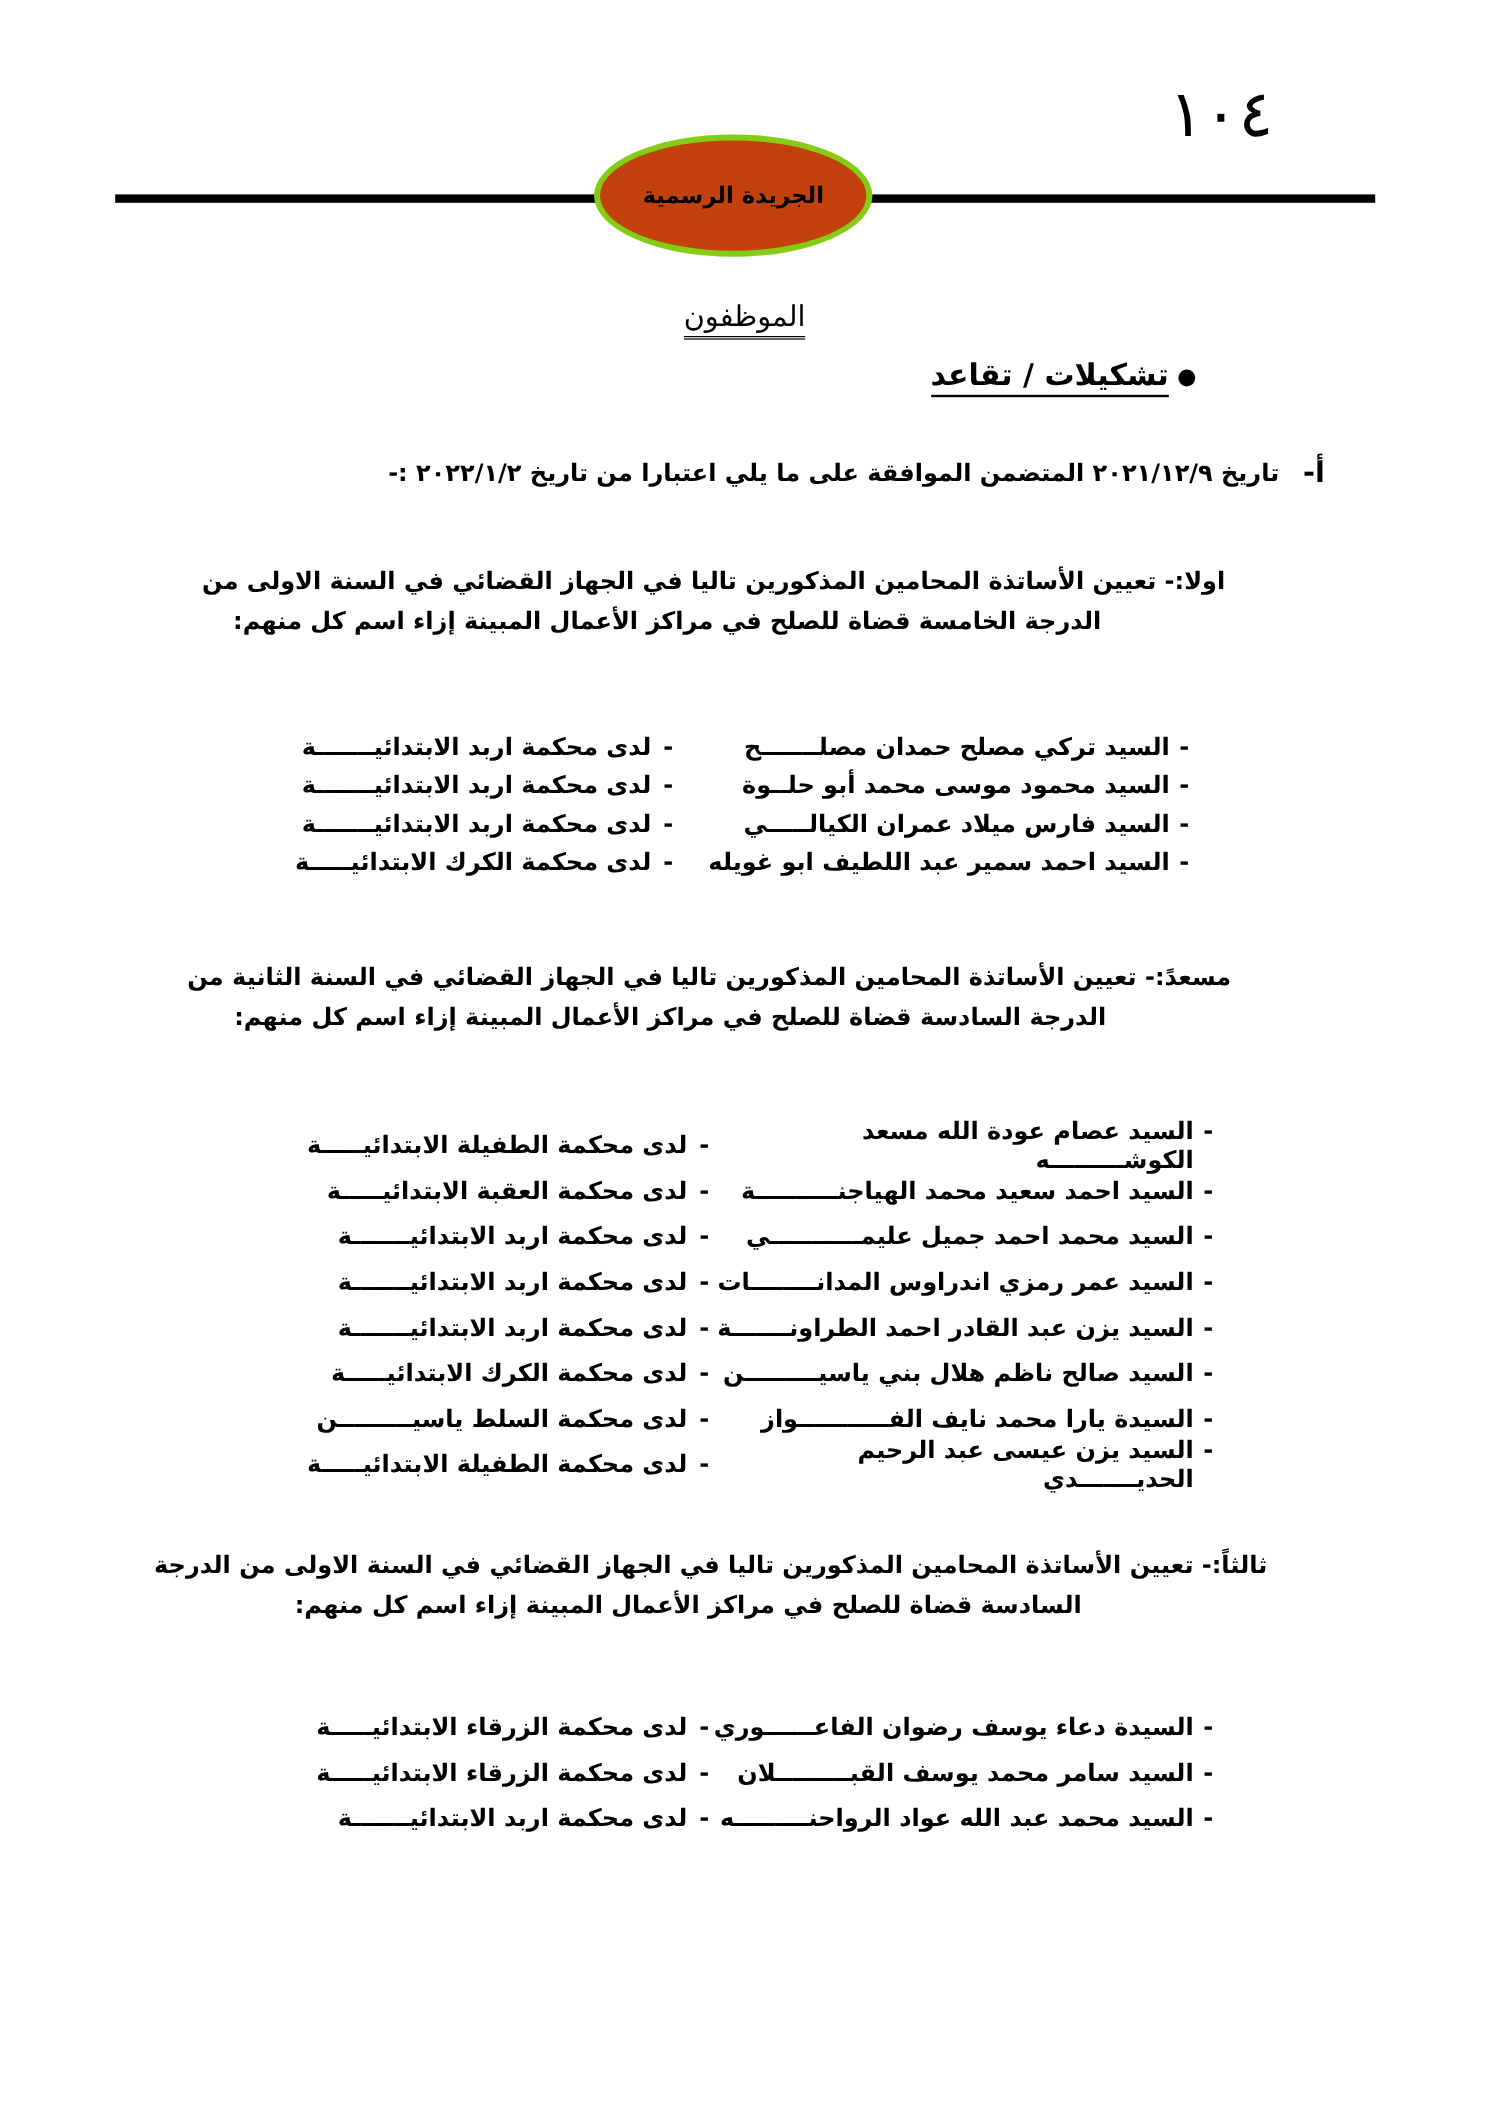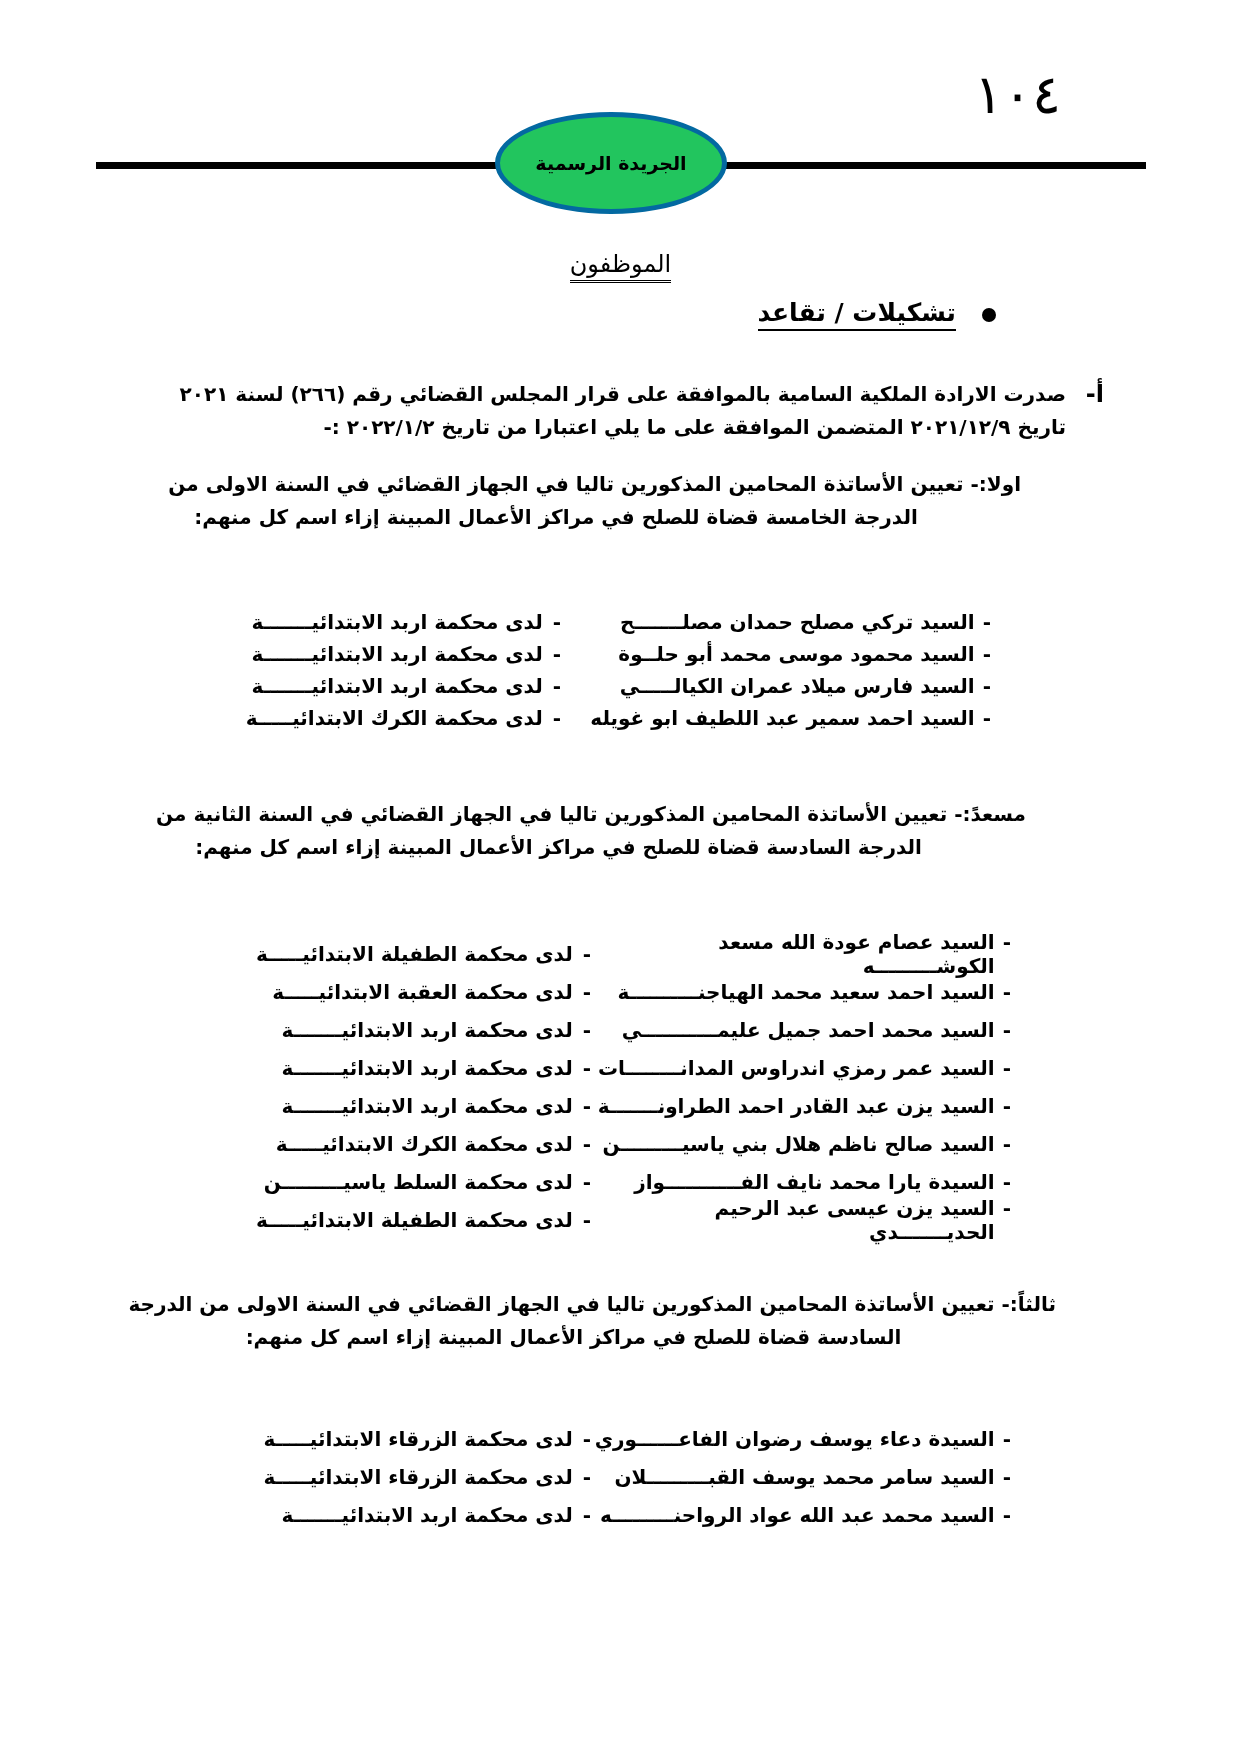--- a/index.html
+++ b/index.html
@@ -12,35 +12,35 @@
       position: absolute; top: 68px; right: 180px;
       font-family: "DejaVu Serif", "Liberation Serif", serif;
       font-size: 54px; font-weight: normal; letter-spacing: 4px; line-height: 1;
     }
     .header-rule {
       position: absolute; top: 162px; left: 96px; width: 1050px; height: 7px;
       background: #000;
     }
     .header-oval {
       position: absolute; top: 112px; left: 495px; width: 232px; height: 102px;
-      border: 5px solid #0369a1; border-radius: 50%; background: #22c55e;
+      border: 5px solid #84cc16; border-radius: 50%; background: #c2410c;
       box-sizing: border-box;
       display: flex; align-items: center; justify-content: center;
       font-size: 19px; font-weight: bold;
     }
     .section-title {
       position: absolute; top: 250px; left: 0; width: 1241px; text-align: center;
       font-size: 24px; font-weight: 400;
     }
     .section-title span {
       border-bottom: 3px double #000; padding-bottom: 2px;
     }
     .subsection {
       position: absolute; top: 298px; right: 245px;
-      font-size: 25px; font-weight: 900; display: flex; align-items: center; gap: 26px;
+      font-size: 25px; font-weight: 900; display: flex; align-items: center; gap: 8px;
     }
     .subsection .bullet {
       width: 14px; height: 14px; border-radius: 50%; background: #000; display: inline-block;
     }
     .subsection .label { border-bottom: 2px solid #000; padding-bottom: 2px; }
     .para {
       position: absolute; font-size: 20px; font-weight: bold; line-height: 33px;
       text-align: justify; text-align-last: right;
     }
     .para .marker { font-weight: 900; }
@@ -79,21 +79,20 @@
   <span>الموظفون</span>
 </div>
 
 <div class="subsection">
   <span class="bullet"></span>
   <span class="label">تشكيلات / تقاعد</span>
 </div>
 
 <div class="para intro">
   <span class="marker">أ-</span>
-  <span>صدرت الارادة الملكية السامية بالموافقة على قرار المجلس القضائي رقم (٢٦٦) لسنة ٢٠٢١</span>
   <span style="display:block">تاريخ ٢٠٢١/١٢/٩ المتضمن الموافقة على ما يلي اعتبارا من تاريخ ٢٠٢٢/١/٢ :-</span>
 </div>
 
 <div class="para p1">
   <span class="marker">اولا:-</span>
   <span>تعيين الأساتذة المحامين المذكورين تاليا في الجهاز القضائي في السنة الاولى من</span>
   <span class="center-line">الدرجة الخامسة قضاة للصلح في مراكز الأعمال المبينة إزاء اسم كل منهم:</span>
 </div>
 <div class="list list1">
   <div class="row">

